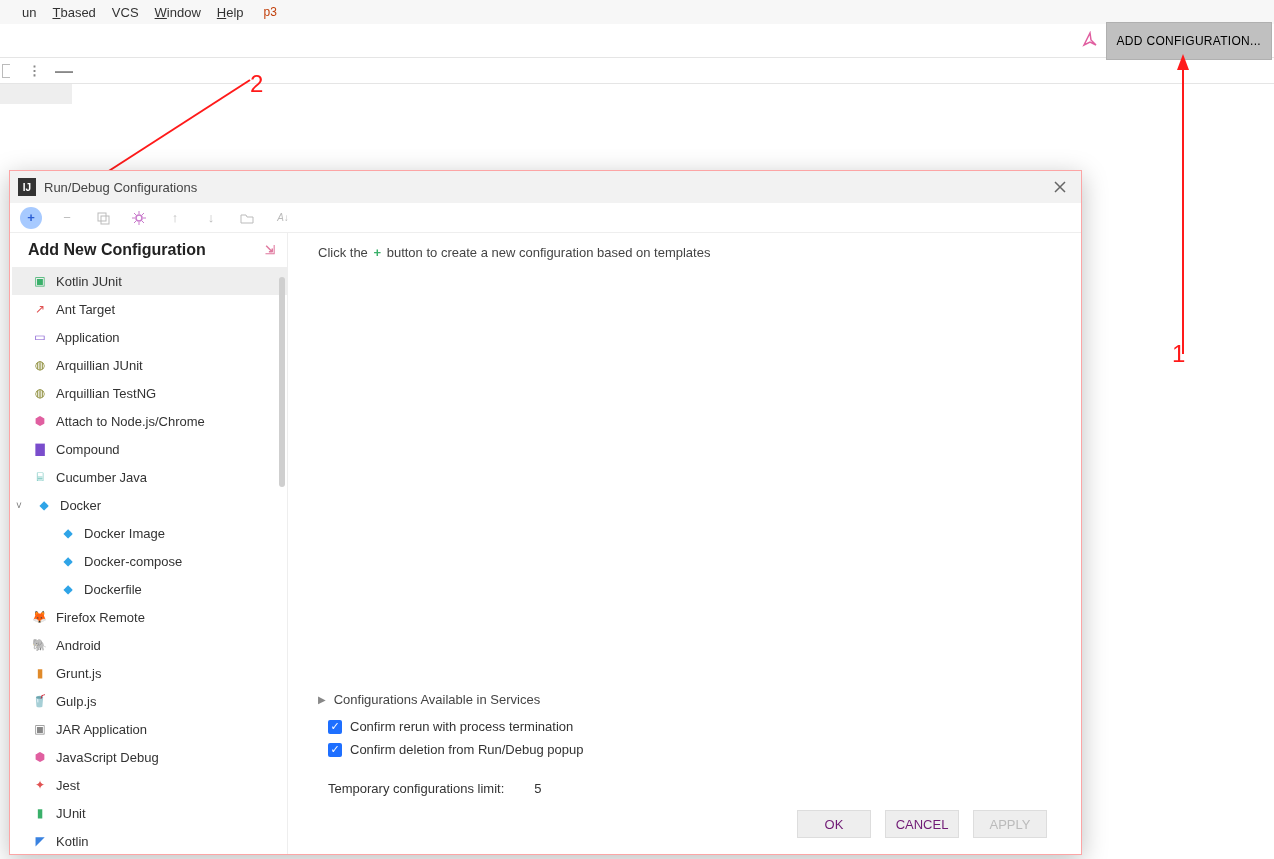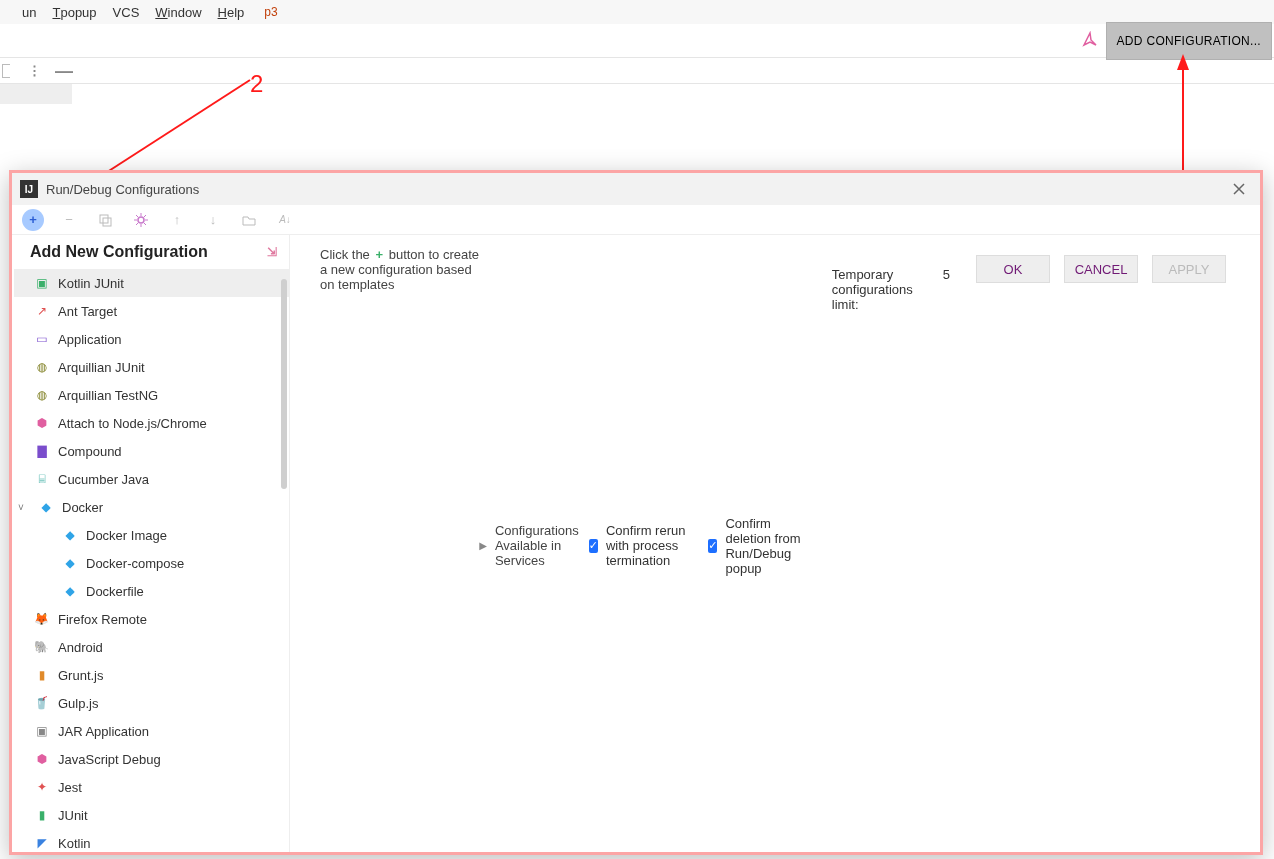--- a/index.html
+++ b/index.html
@@ -14,40 +14,40 @@
   .tabstrip { height:26px; border-bottom:1px solid #e5e5e5; display:flex; align-items:center;}
   .tabstrip .pin { width:8px; height:14px; border-left:1px solid #bbb; border-top:1px solid #bbb; border-bottom:1px solid #bbb; margin-left:2px;}
   .tabstrip .dots { margin-left:18px; color:#888; font-weight:bold; letter-spacing:2px;}
   .tabstrip .minus { margin-left:12px; color:#888; font-weight:bold; font-size:18px; line-height:0;}
   .sidestub { position:absolute; left:0; top:84px; width:72px; height:20px; background:#eee; }
   
   .anno { position:absolute; color:#ff1a1a; font-size:24px; font-family:Arial; }
   .arrow2-svg { position:absolute; left:36px; top:74px; }
   .arrow1-svg { position:absolute; left:1168px; top:54px; }
   
-  .dialog { position:absolute; left:9px; top:170px; width:1254px; height:685px; background:#fff; border:3px solid #fca5a5; box-shadow:0 6px 24px rgba(0,0,0,.25); display:flex; flex-direction:column;}
+  .dialog { position:absolute; left:9px; top:170px; width:1073px; height:685px; background:#fff; border:1px solid #fca5a5; box-shadow:0 6px 24px rgba(0,0,0,.25); display:flex; flex-direction:column;}
   .dlg-title { height:32px; background:#f2f2f2; display:flex; align-items:center; padding:0 8px; font-size:13px; color:#444;}
   .dlg-title .dlg-ico { width:18px; height:18px; background:#333; display:inline-flex; align-items:center; justify-content:center; margin-right:8px; color:#fff; font-size:10px; font-weight:bold; border-radius:0;}
   .dlg-title .close { margin-left:auto; width:26px; height:26px; display:flex; align-items:center; justify-content:center; color:#666; cursor:pointer; border-radius:3px;}
   .dlg-toolbar { height:30px; background:#fff; border-bottom:1px solid #eee; display:flex; align-items:center; gap:14px; padding:0 10px;}
   .tb-btn { width:22px; height:22px; display:flex; align-items:center; justify-content:center; color:#bbb; border-radius:11px;}
   .tb-plus { background:#a7caff; color:#2a5dd4; border-radius:50%; font-weight:bold;}
   .dlg-body { flex:1; display:flex; min-height:0;}
   .left { width:278px; border-right:1px solid #eee; display:flex; flex-direction:column; min-height:0;}
   .panel-hdr { display:flex; align-items:center; justify-content:space-between; padding:8px 12px 8px 18px; font-size:16px; font-weight:600; color:#222;}
   .panel-hdr .shrink { font-size:12px; color:#e07aa0;}
   .list { flex:1; overflow:hidden; position:relative; border-left:2px solid transparent;}
   .scrollthumb { position:absolute; right:2px; top:10px; width:6px; height:210px; background:#cfcfcf; border-radius:3px;}
   .item { display:flex; align-items:center; height:28px; padding-left:20px; gap:8px; cursor:default; font-size:13px; color:#333;}
   .item.selected { background:#eeeeee; border-left:3px solid #2962ff; margin-left:-3px; padding-left:20px;}
   .item .ico { width:16px; height:16px; flex:0 0 16px; display:flex; align-items:center; justify-content:center; font-size:12px;}
   .item.sub { padding-left:48px;}
   .item .chev { width:12px; color:#777; font-size:10px; margin-left:-16px;}
   
-  .right { flex:1; padding:12px 18px 8px 30px; display:flex; flex-direction:row; min-height:0;}
+  .right { flex:1; padding:12px 18px 8px 30px; display:flex; flex-direction:column; min-height:0;}
   .hint { font-size:13px; color:#444;}
   .hint .plus-inline { color:#3ab06a; font-weight:bold; padding:0 2px;}
   .spacer { flex:1;}
   .section { display:flex; align-items:center; gap:8px; margin:8px 0; color:#444; font-size:13px;}
   .section .chev { color:#888; font-size:10px;}
   .chk-row { display:flex; align-items:center; gap:8px; margin:4px 10px; font-size:13px;}
   .chk { width:14px; height:14px; background:#1e6fff; display:inline-flex; align-items:center; justify-content:center; color:#fff; font-size:11px; border-radius:2px;}
   .limit-row { margin:20px 10px 6px; font-size:13px; display:flex; align-items:flex-start; gap:30px;}
   .btn-row { display:flex; justify-content:flex-end; gap:14px; padding:8px 16px;}
   .btn { min-width:74px; height:28px; border:1px solid #ddd; background:#eeeeee; color:#701a75; font-size:13px; cursor:pointer;}
@@ -55,21 +55,21 @@
   
   .c-green{color:#3ab06a;} .c-red{color:#e05252;} .c-purple{color:#7a4dcc;} .c-blue{color:#3a82e0;}
   .c-olive{color:#7a7a1a;} .c-teal{color:#2aa59a;} .c-pink{color:#e05fa0;} .c-orange{color:#e08a2a;}
   .c-fire{color:#ff7a00;} .c-grey{color:#888;} .c-docker{color:#2fa4e7;}
 </style>
 </head>
 <body>
 
 <div class="menubar">
   <span class="mitem"><span>un</span></span>
-  <span class="mitem"><u>T</u><span>popup</span></span>
+  <span class="mitem"><u>T</u><span>based</span></span>
   <span class="mitem"><span>VCS</span></span>
   <span class="mitem"><u>W</u>indow</span>
   <span class="mitem"><u>H</u>elp</span>
   <span class="proj">p3</span>
 </div>
 
 <div class="second-row">
   <span class="compass">
     <svg width="16" height="16">
         <path d="M2 14 L8 2 L9 9 L14 14 L8 11 Z" fill="none" stroke="#e05fa0" stroke-width="1.5"></path>

